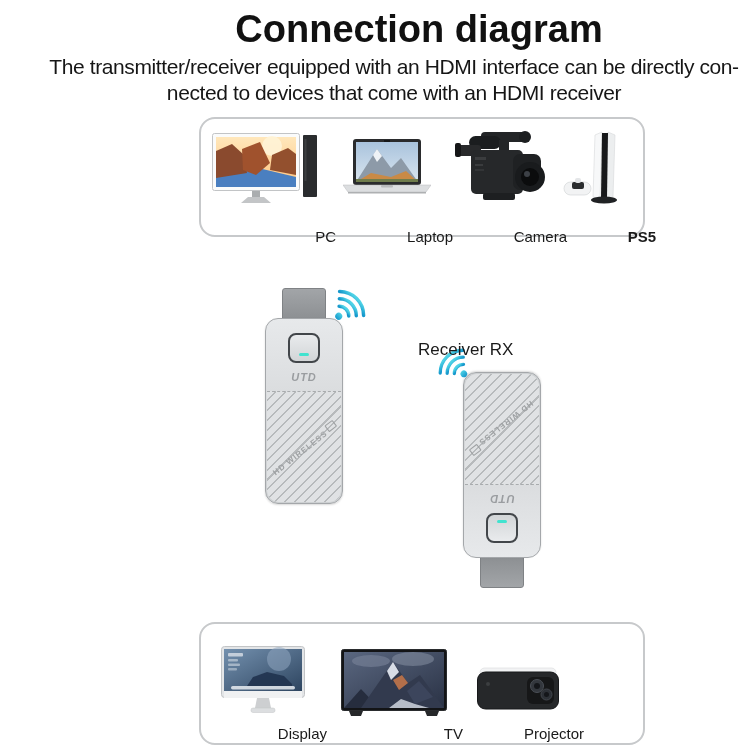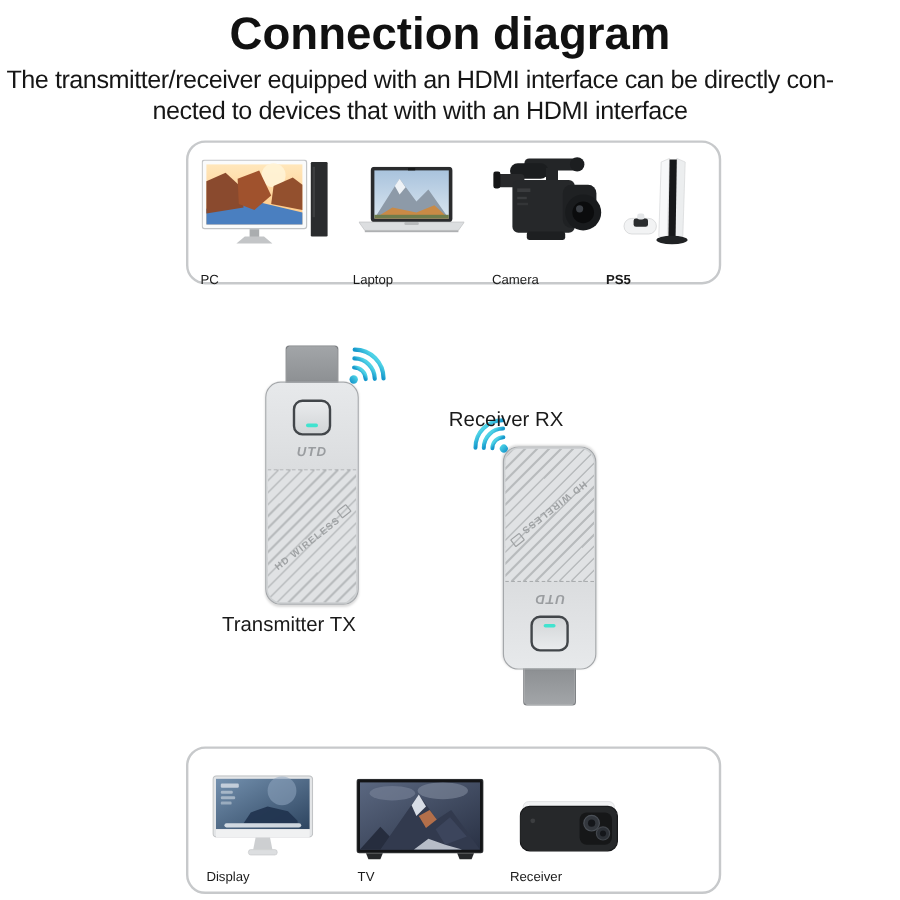--- a/index.html
+++ b/index.html
@@ -1,31 +1,31 @@
 <!DOCTYPE html>
 <html><head>
 <meta charset="utf-8">
 <style>
   html,body{margin:0;padding:0;}
   body{width:750px;height:750px;background:#ffffff;font-family:"Liberation Sans",sans-serif;position:relative;overflow:hidden;}
-  .page{position:absolute;inset:0;}
+  .page{position:absolute;inset:0;margin-left:44px;}
 
   
   .title{position:absolute;top:8px;left:0;width:750px;text-align:center;
          font-size:38px;font-weight:bold;color:#111;letter-spacing:0;}
   .subtitle{position:absolute;top:54px;left:0;width:700px;text-align:center;
             font-size:21px;line-height:26px;color:#161616;letter-spacing:-0.4px;white-space:nowrap;}
 
   
   .devbox{position:absolute;left:155px;width:446px;border:2px solid #c7c9cb;border-radius:16px;box-sizing:border-box;background:#fff;}
   .devbox.top{top:117px;height:120px;}
   .devbox.bottom{top:622px;height:123px;}
   .slot{position:absolute;text-align:center;}
   .slot svg{display:block;margin:0 auto;}
-  .devlabel{position:absolute;left:1px;width:100%;text-align:left;font-size:11px;color:#1a1a1a;}
+  .devlabel{position:absolute;left:16px;width:100%;text-align:right;font-size:15px;color:#1a1a1a;}
   .devbox.top .devlabel{top:95px;}
   .devbox.bottom .devlabel{top:101px;}
 
   
   .dongle{position:absolute;width:78px;height:220px;}
   .dongle.rx{transform:rotate(180deg);}
   .hdmi{position:absolute;left:50%;top:2px;transform:translateX(-50%);width:44px;height:34px;
         background:linear-gradient(180deg,#a2a5a8,#8b8e91);border-radius:3px 3px 0 0;
         border:1px solid #7f8285;box-sizing:border-box;z-index:0;}
   .dbody{position:absolute;left:0;top:32px;width:78px;height:186px;z-index:1;box-sizing:border-box;
@@ -49,21 +49,21 @@
   .wifi.rx{transform:rotate(-45deg);}
 </style>
 </head>
 <body>
 
 <div class="page">
 
   <div class="title">Connection diagram</div>
   <div class="subtitle">
     <div>The transmitter/receiver equipped with an HDMI interface can be directly con-</div>
-    <div>nected to devices that with with an HDMI interface</div>
+    <div>nected to devices that come with an HDMI receiver</div>
   </div>
 
   <div class="devbox top" style="border-color: rgb(199, 201, 203);">
 
     <div class="slot" style="left:9px;top:14px;width:110px;height:106px;">
       <svg width="106" height="74" viewBox="0 0 106 74">
         <defs>
             <linearGradient id="pcsky" x1="0" y1="0" x2="0" y2="1">
           <stop offset="0" stop-color="#ffe7bb"></stop>
               <stop offset="1" stop-color="#ffc47e"></stop>
@@ -159,21 +159,20 @@
         <linearGradient id="wg1" x1="0" y1="0" x2="0" y2="1">
       <stop offset="0" stop-color="#4ed2e6"></stop>
           <stop offset="1" stop-color="#1698cc"></stop>
         </linearGradient>
       </defs>
     <circle cx="12" cy="17" r="2.1" fill="url(#wg1)"></circle>
     <path d="M7.9,12.6 a5.8,5.8 0 0,1 8.2,0" fill="none" stroke="url(#wg1)" stroke-width="2.1" stroke-linecap="round"></path>
     <path d="M4.8,9.3 a10.2,10.2 0 0,1 14.4,0" fill="none" stroke="url(#wg1)" stroke-width="2.1" stroke-linecap="round"></path>
     <path d="M1.8,6.1 a14.4,14.4 0 0,1 20.4,0" fill="none" stroke="url(#wg1)" stroke-width="2.1" stroke-linecap="round"></path>
   </svg>
-  <div class="donglelabel" style="left:185px;top:511px;">Transmitter TX</div>
 
   <div class="dongle rx" style="left:419px;top:370px;">
     <div class="hdmi"></div>
     <div class="dbody">
       <div class="pairbtn">
         <span class="led" style="background: rgb(65, 227, 207);"></span>
       </div>
       <div class="dlogo">UTD</div>
       <div class="stripes">
         <div class="diagtext"><span>HD WIRELESS</span><span class="minibadge"></span></div>
@@ -249,17 +248,17 @@
       <svg width="82" height="48" viewBox="0 0 82 48" style="margin-top:22px;">
         <rect x="3" y="2" width="76" height="9" rx="4.5" fill="#f2f3f4" stroke="#d8dadc" stroke-width="0.6"></rect>
         <rect x="0.5" y="6" width="81" height="37" rx="8" fill="#26282a" stroke="#17181a"></rect>
         <rect x="50" y="11" width="27" height="27" rx="6" fill="#161718"></rect>
         <circle cx="60" cy="20" r="6.5" fill="#33373d" stroke="#4a4f56"></circle>
         <circle cx="60" cy="20" r="3" fill="#14161a"></circle>
         <circle cx="69.5" cy="28.5" r="5.5" fill="#2c3036" stroke="#42464c"></circle>
         <circle cx="69.5" cy="28.5" r="2.5" fill="#14161a"></circle>
         <circle cx="11" cy="18" r="2" fill="#3c3e40"></circle>
       </svg>
-      <div class="devlabel" style="top:81px;">Receiver</div>
+      <div class="devlabel" style="top:81px;">Projector</div>
     </div>
   </div>
 
 </div>
 
 </body></html>

